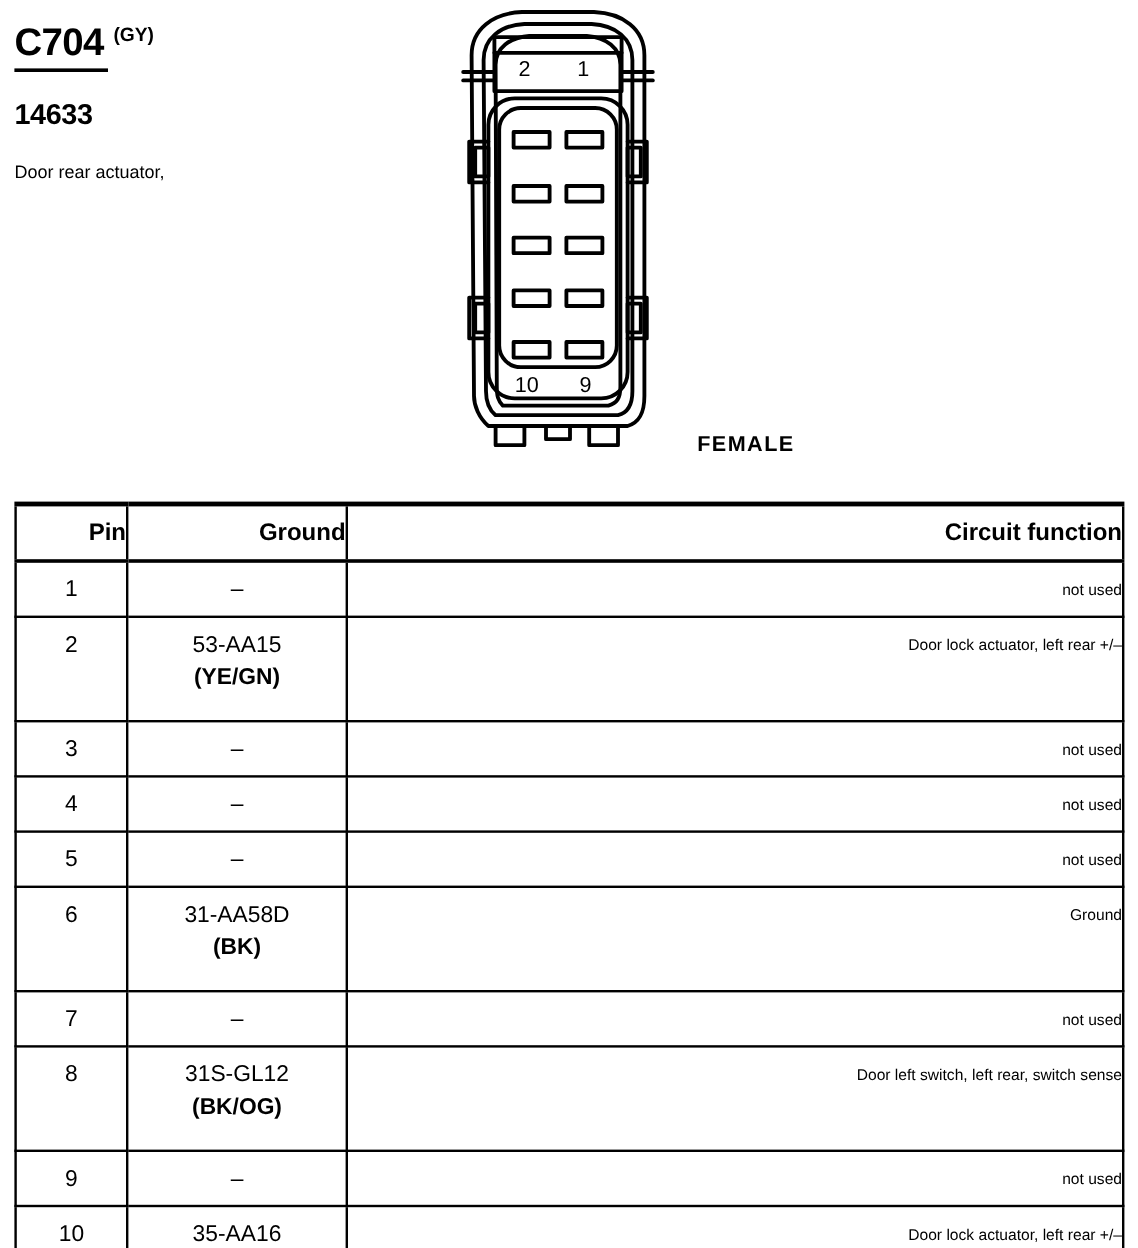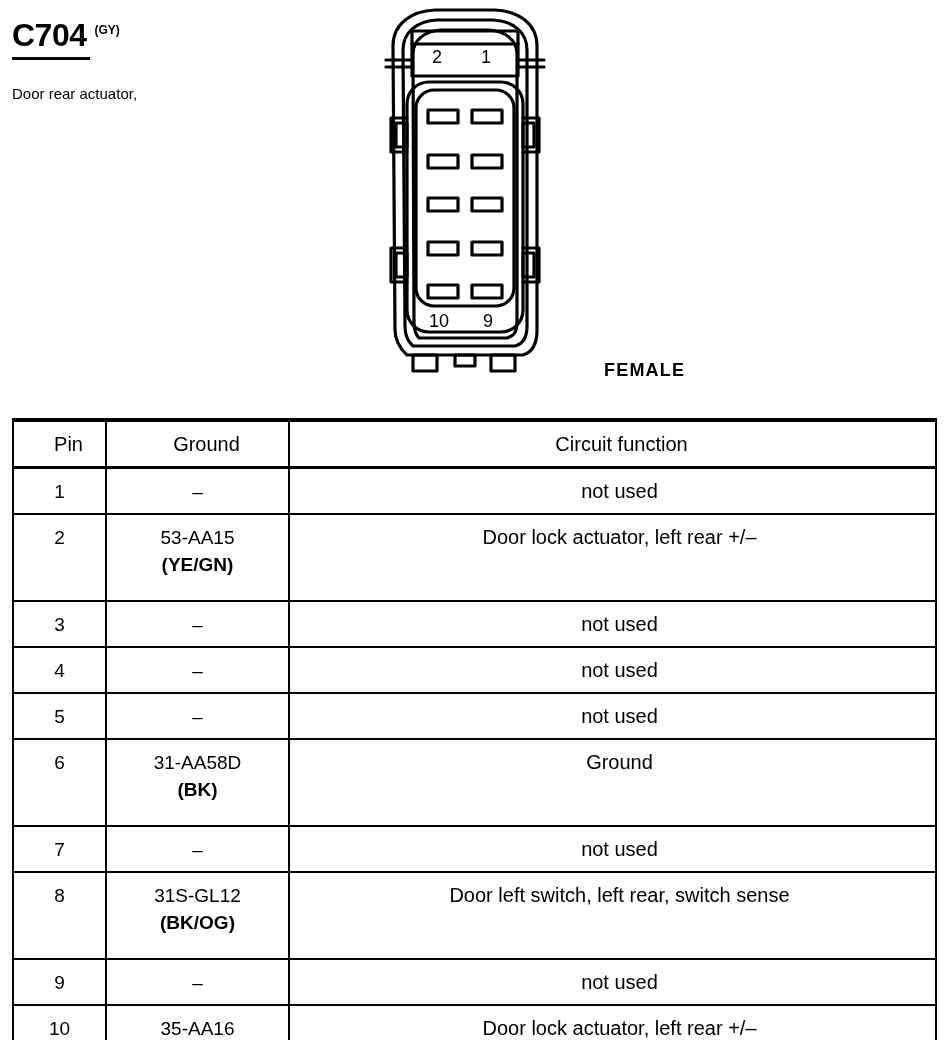--- a/index.html
+++ b/index.html
@@ -28,21 +28,21 @@
     align-items: flex-start;
     gap: 8px;
   }
   #connector-id {
     font-size: 32px;
     font-weight: bold;
     line-height: 34px;
     letter-spacing: -0.5px;
   }
   #connector-color {
-    font-size: 12px;
+    font-size: 16px;
     font-weight: bold;
     line-height: 14px;
     padding-top: 5px;
     text-align: right;
   }
   #connector-underline {
     width: 78px;
     height: 3px;
     background: #000;
     margin-top: 5px;
@@ -64,21 +64,21 @@
     position: absolute;
     left: 355px;
     top: 0px;
     width: 220px;
     height: 400px;
   }
   #connector-figure svg { display: block; }
 
   #female-label {
     position: absolute;
-    left: 604px;
+    left: 581px;
     top: 360px;
     font-size: 18px;
     font-weight: bold;
     letter-spacing: 1.2px;
     text-align: right;
   }
 
   
   #pin-table-wrap {
     position: absolute;
@@ -94,38 +94,38 @@
   table#pin-table th,
   table#pin-table td {
     border: 2px solid #000;
     padding: 0;
     vertical-align: top;
   }
   table#pin-table thead th {
     border-top-width: 4px;
     border-bottom-width: 3px;
     font-size: 20px;
-    font-weight: normal;
-    text-align: center;
+    font-weight: bold;
+    text-align: right;
     height: 44px;
     vertical-align: middle;
     padding-left: 18px;
   }
   .col-pin   { width: 93px; }
   .col-circ  { width: 183px; }
   .col-func  { width: auto; }
 
   td.cell-pin, td.cell-circuit {
     text-align: center;
     font-size: 19px;
     line-height: 27px;
   }
   td.cell-func {
-    text-align: center;
-    font-size: 20px;
+    text-align: right;
+    font-size: 13px;
     line-height: 27px;
   }
   .cell-inner {
     padding-top: 9px;
     padding-bottom: 8px;
   }
   td.cell-func .cell-inner { padding-left: 14px; }
 
   tr.row-tall td .cell-inner { min-height: 68px; }
   tr.row-short td .cell-inner { min-height: 26px; }
@@ -134,20 +134,21 @@
 </style>
 </head>
 <body>
 
 <div id="header-block">
   <div id="connector-id-row">
     <span id="connector-id">C704</span>
     <span id="connector-color">(GY)</span>
   </div>
   <div id="connector-underline"></div>
+  <div id="connector-part">14633</div>
   <div id="connector-desc">
     <div>Door rear actuator,</div>
   </div>
 </div>
 
 <div id="connector-figure">
   <svg width="220" height="400" viewBox="0 0 220 400" xmlns="http://www.w3.org/2000/svg">
     <g fill="none" stroke="#000" stroke-width="3.2" stroke-linejoin="round" stroke-linecap="round">
 
       <path d="M 38 46

